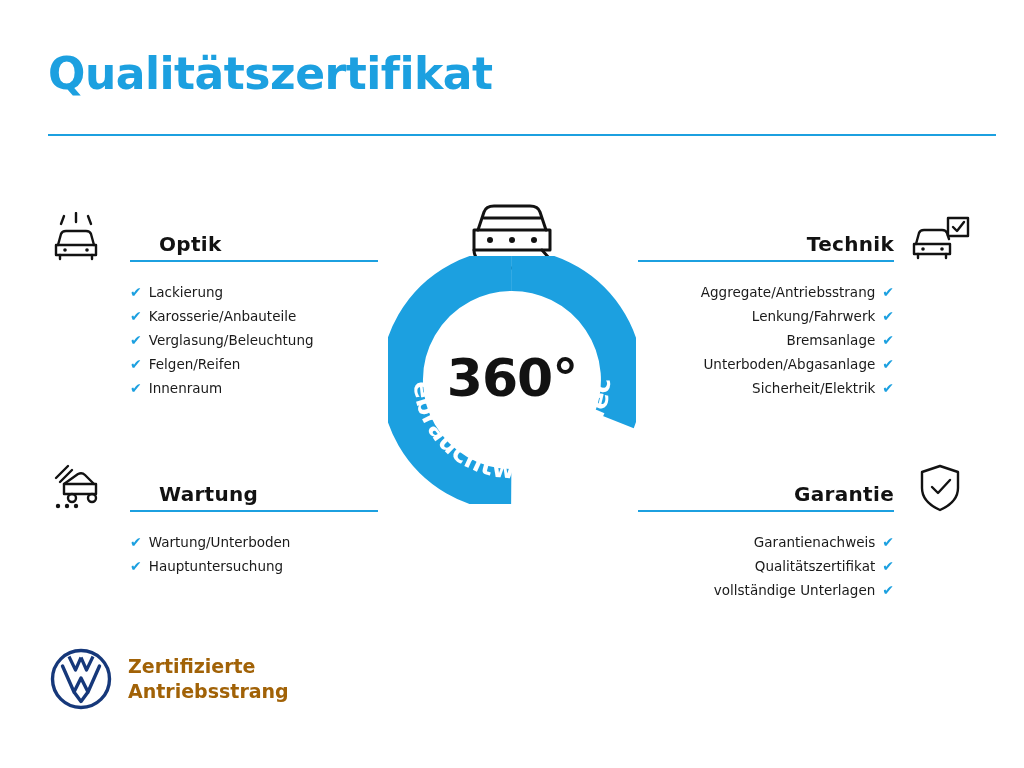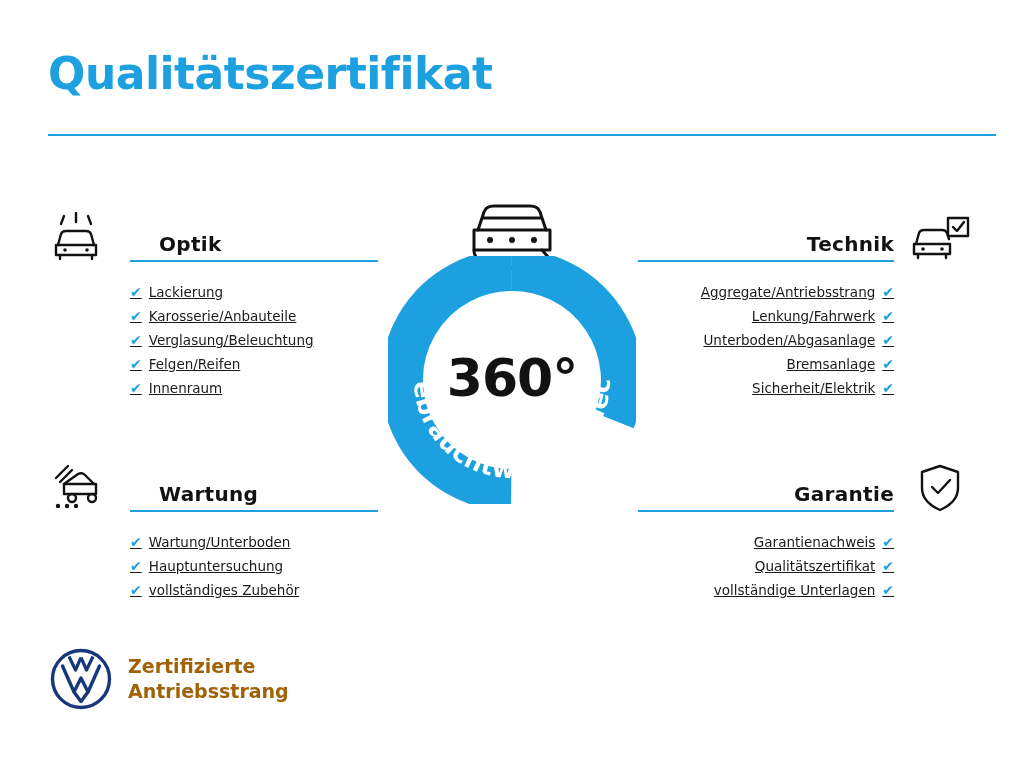--- a/index.html
+++ b/index.html
@@ -84,21 +84,20 @@
     width: 64px;
     height: 52px;
   }
   .left .block-icon { left: 4px; }
   .right .block-icon { right: 4px; }
 
   ul.items {
     list-style: none;
     margin: 8px 0 0 0;
     padding: 0;
-    text-decoration: underline;
   }
   ul.items li {
     font-size: 13.5px;
     line-height: 24px;
     color: #1a1a1a;
     white-space: nowrap;
   }
   .left ul.items li { padding-left: 82px; text-align: left; }
   .right ul.items li { padding-right: 82px; text-align: right; }
 
@@ -214,21 +213,20 @@
             <circle cx="24" cy="44" r="2.2" fill="#121212" stroke="none"></circle>
           </g>
         </svg>
       </span>
       <span class="block-title">Wartung</span>
       <span class="title-rule"></span>
     </div>
     <ul class="items">
       <li><span class="check">✔</span><span>Wartung/Unterboden</span></li>
       <li><span class="check">✔</span><span>Hauptuntersuchung</span></li>
-      <li><span class="check">✔</span><span>vollständiges Zubehör</span></li>
     </ul>
   </div>
 </div>
 
 <div class="col-right right">
 
   <div class="block">
     <div class="block-head">
       <span class="block-icon">
         <svg viewBox="0 0 64 52" width="64" height="52">
@@ -243,22 +241,22 @@
             <line x1="38" y1="42" x2="38" y2="46"></line>
           </g>
         </svg>
       </span>
       <span class="block-title">Technik</span>
       <span class="title-rule"></span>
     </div>
     <ul class="items">
       <li><span>Aggregate/Antriebsstrang</span><span class="check">✔</span></li>
       <li><span>Lenkung/Fahrwerk</span><span class="check">✔</span></li>
+      <li><span>Bremsanlage</span><span class="check">✔</span></li>
       <li><span>Unterboden/Abgasanlage</span><span class="check">✔</span></li>
-      <li><span>Bremsanlage</span><span class="check">✔</span></li>
       <li><span>Sicherheit/Elektrik</span><span class="check">✔</span></li>
     </ul>
   </div>
 
   <div class="block spaced">
     <div class="block-head">
       <span class="block-icon">
         <svg viewBox="0 0 64 52" width="64" height="52">
           <g fill="none" stroke="#121212" stroke-width="2.4" stroke-linecap="round" stroke-linejoin="round">
             <path d="M32 4 L50 10 V26 Q50 40 32 48 Q14 40 14 26 V10 Z"></path>

